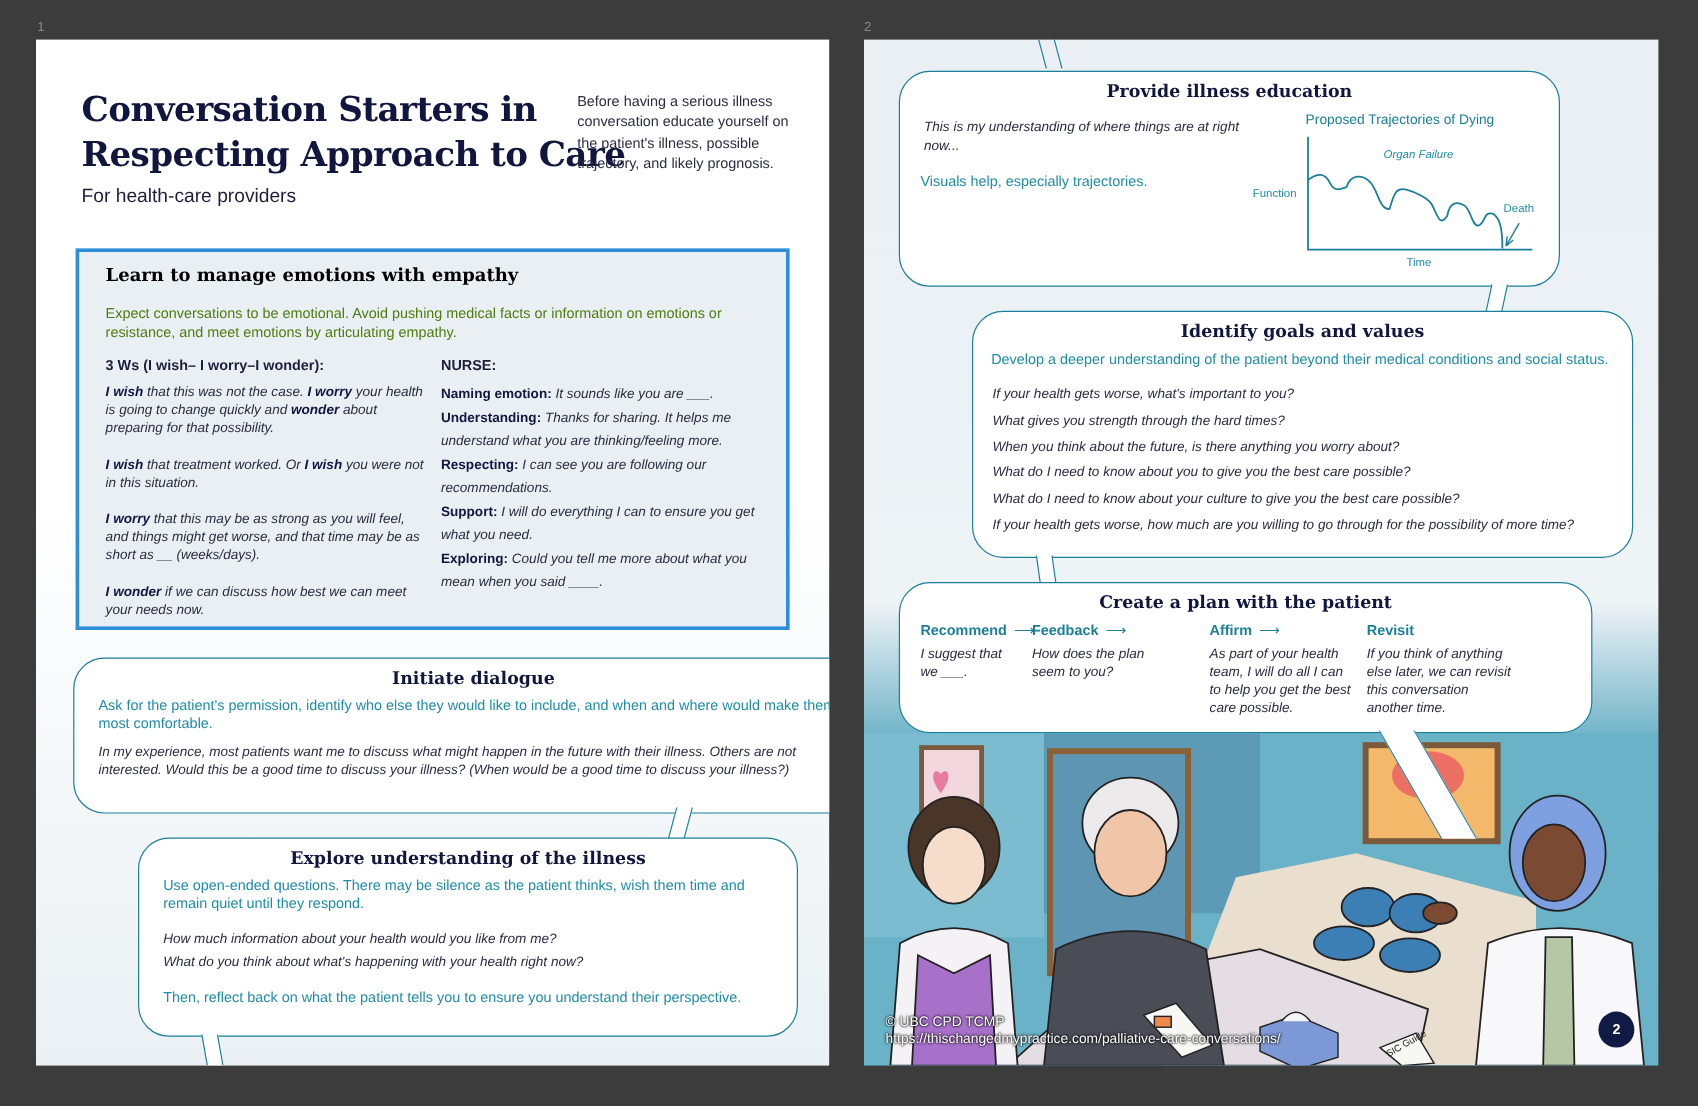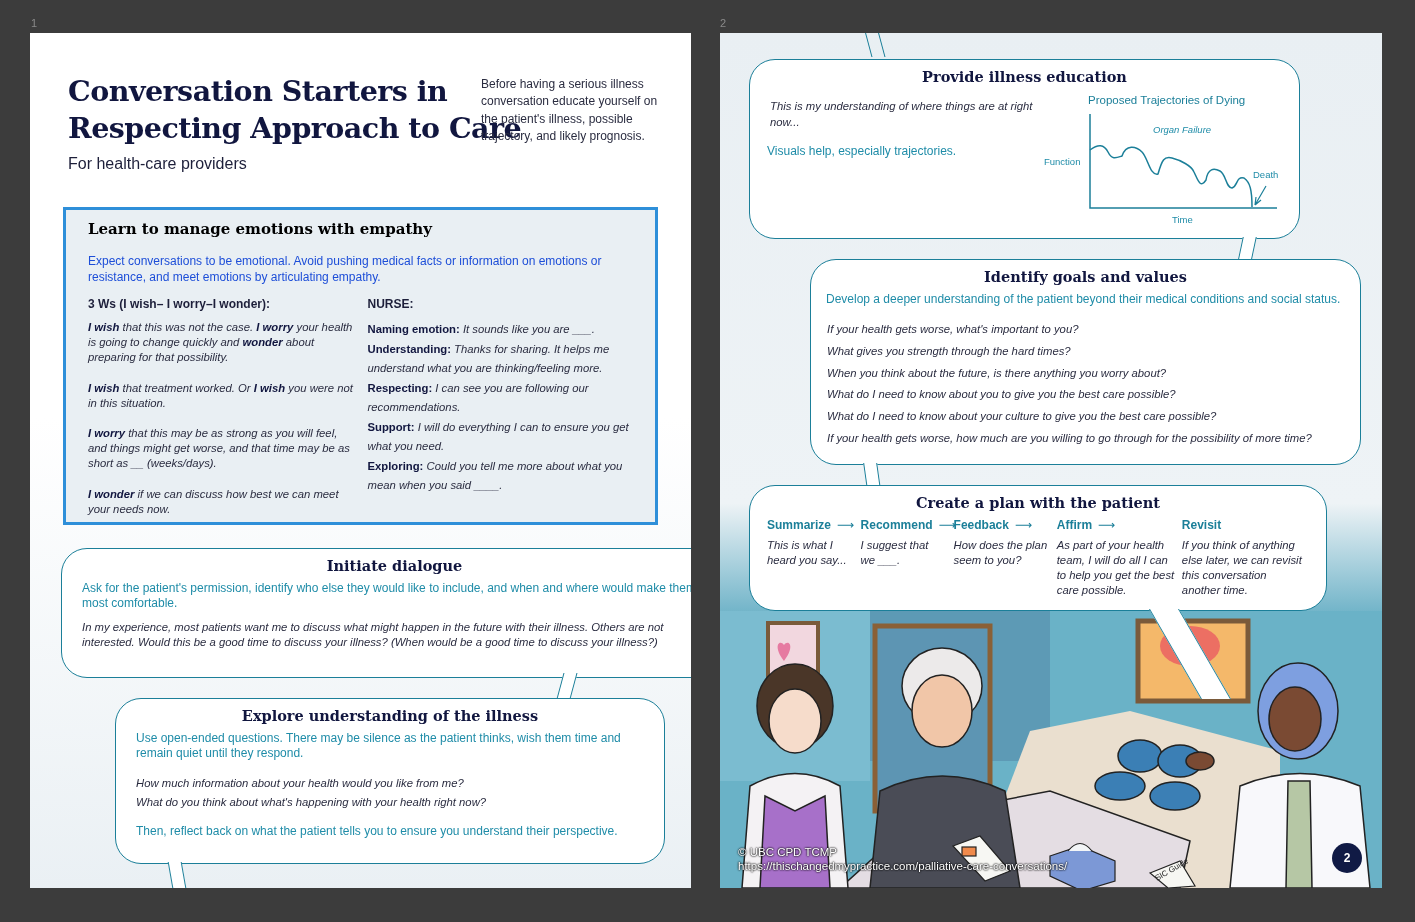--- a/index.html
+++ b/index.html
@@ -12,21 +12,21 @@
   #page1 { left: 30px; width: 661px; background: linear-gradient(#ffffff 0%, #ffffff 45%, #eaf0f4 100%); }
   #page2 { left: 720px; width: 662px; background: linear-gradient(#e9eff3 0%, #eef3f6 55%, #6fb3c8 68%, #5aa5bd 80%, #4e9ab4 100%); }
 
   .serif { font-family: "DejaVu Serif", "Liberation Serif", serif; }
   .title { position: absolute; left: 38px; top: 40px; font-size: 28.5px; line-height: 37px; font-weight: bold; color: #11163f; letter-spacing: -0.5px; }
   .subtitle { position: absolute; left: 38px; top: 122px; font-size: 16px; color: #1d1f3a; }
   .intro { position: absolute; left: 451px; top: 43px; width: 190px; font-size: 12px; line-height: 17.3px; color: #2a2c40; }
 
   .empathy { position: absolute; left: 33px; top: 174px; width: 595px; height: 318px; background: #e9eff3; border: 3px solid #2e8fd9; padding: 10px 22px; }
   .empathy h2 { font-size: 15px; font-weight: bold; margin-bottom: 10px; color: #000000; }
-  .empathy p.lead { font-size: 12px; line-height: 15.5px; margin-bottom: 12px; color: #1d4ed8; margin-top: 16px; }
+  .empathy p.lead { font-size: 12px; line-height: 15.5px; margin-bottom: 12px; color: #4d7c0f; margin-top: 16px; }
   .cols { display: flex; gap: 12px; }
   .col1 { width: 272px; }
   .col2 { width: 270px; }
   .colhead { font-size: 12px; font-weight: bold; margin-bottom: 9px; }
   .w-item { font-size: 11.3px; line-height: 15.2px; font-style: italic; margin-bottom: 15px; color: #2a2c40; }
   .w-item b { font-weight: bold; color: #11163f; margin-top: 24px; }
   .n-item { font-size: 11.3px; line-height: 19.5px; font-style: italic; color: #2a2c40; }
   .n-item b { font-style: normal; font-weight: bold; color: #11163f; }
 
   .bubble { position: absolute; background: #ffffff; border: 1.8px solid #1b7f99; border-radius: 26px; padding: 8px 20px; }
@@ -143,33 +143,29 @@
         <p class="ital" style="line-height: 21.7px;">What do I need to know about you to give you the best care possible?</p>
         <p class="ital" style="line-height: 21.7px;">What do I need to know about your culture to give you the best care possible?</p>
         <p class="ital" style="line-height: 21.7px;">If your health gets worse, how much are you willing to go through for the possibility of more time?</p>
       </div>
   </div>
   <div class="tail" style="left:145px;top:430px;transform:skewX(8deg);border-bottom:none;"></div>
 
   <div class="bubble" id="b-plan">
     <h3 class="serif">Create a plan with the patient</h3>
     <div class="plan-steps" id="plan-steps" style="margin-left:-3px">
-        <div class="step" style="width: 98px;">
-          <div class="lbl">Summarize<span style="margin-left: 6px; font-weight: normal;">⟶</span></div>
-          <div class="txt" style="width: 90px;">This is what I heard you say...</div>
-        </div>
         <div class="step" style="width: 93px;">
           <div class="lbl">Recommend<span style="margin-left: 6px; font-weight: normal;">⟶</span></div>
           <div class="txt" style="width: 85px;">I suggest that we ___.</div>
         </div>
         <div class="step" style="width: 108px;">
           <div class="lbl">Feedback<span style="margin-left: 6px; font-weight: normal;">⟶</span></div>
           <div class="txt" style="width: 100px;">How does the plan seem to you?</div>
         </div>
-        <div class="step" style="width: 131px;">
+        <div class="step" style="width: 131px; margin-left: 40px;">
           <div class="lbl">Affirm<span style="margin-left: 6px; font-weight: normal;">⟶</span></div>
           <div class="txt" style="width: 123px;">As part of your health team, I will do all I can to help you get the best care possible.</div>
         </div>
         <div class="step" style="width: 130px;">
           <div class="lbl">Revisit</div>
           <div class="txt" style="width: 122px;">If you think of anything else later, we can revisit this conversation another time.</div>
         </div>
       </div>
   </div>
 

